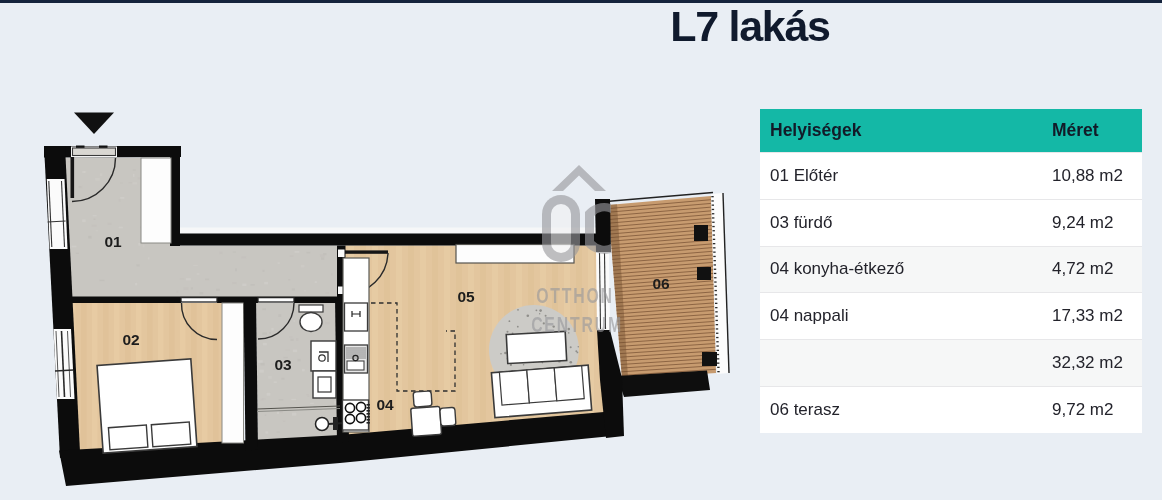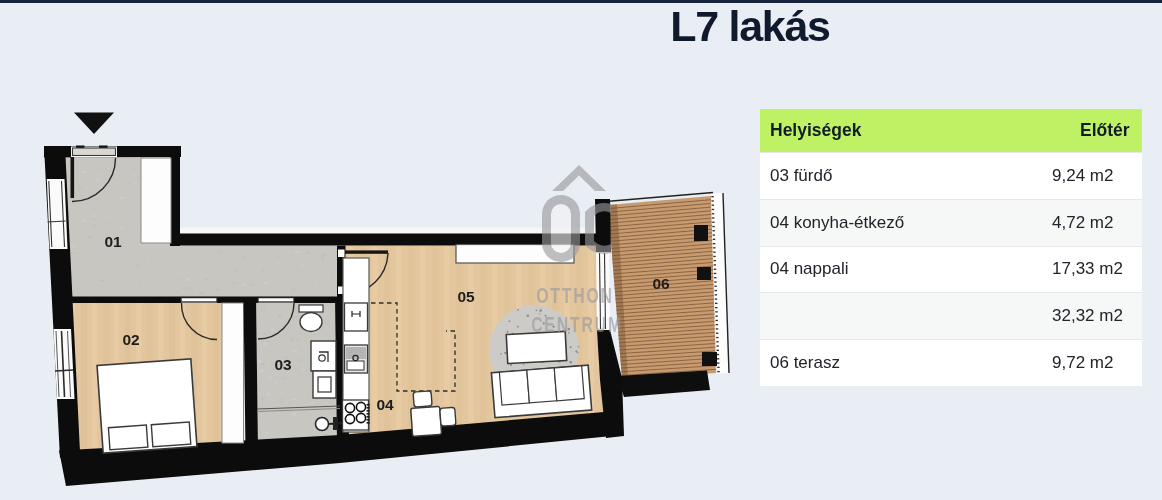--- a/index.html
+++ b/index.html
@@ -2,22 +2,22 @@
 <html><head><meta charset="utf-8">
 <style>
   html,body { margin:0; padding:0; }
   body { width:1162px; height:500px; background:#e9eef4; overflow:hidden;
          font-family:"Liberation Sans", sans-serif; position:relative; }
   .topbar { position:absolute; left:0; top:0; width:1162px; height:3px; background:#15233c; }
   .title { position:absolute; left:0; top:2px; width:1500px; text-align:center;
             font-size:43px; font-weight:bold; color:#101a2d; letter-spacing:-1.3px; }
   .plan { position:absolute; left:0; top:0; }
   .tbl { position:absolute; left:760px; top:109px; width:382px; font-size:17px; color:#23232b; }
-  .thead { background:#bef264; height:43px; display:flex; align-items:center; font-size:17.5px;
-            font-weight:bold; color:#121b28;gap:28px; }
+  .thead { background:#14b8a6; height:43px; display:flex; align-items:center; font-size:17.5px;
+            font-weight:bold; color:#121b28; }
   .thead .n, .row .n { margin-left:10px; width:282px; }
   .row { background:#ffffff; height:45.8px; display:flex; align-items:center;
           border-top:1px solid #e7e7e9; }
   .row.alt { background:#f6f7f7; }
   .row:first-of-type { border-top:none; }
 </style></head>
 <body>
 <div class="topbar"></div>
 <div class="title">L7 lakás</div>
 <svg class="plan" width="1162" height="500" viewBox="0 0 1162 500">
@@ -464,21 +464,25 @@
 <rect x="542" y="195" width="38" height="67" rx="19" fill="#98989c"></rect>
 <rect x="551" y="204" width="20" height="49" rx="10" fill="#f2f2f3"></rect>
 <path d="M 611 204 A 25 25 0 0 0 585 212 L 585 245 A 25 25 0 0 0 611 253 L 611 244 A 14 14 0 0 1 594 241 L 594 216 A 14 14 0 0 1 611 213 Z" fill="#98989c"></path>
 <text transform="translate(575,303) scale(0.72,1)" font-family="Liberation Sans, sans-serif" font-size="22" font-weight="bold" fill="#98989c" text-anchor="middle" letter-spacing="2.5">OTTHON</text>
 <text transform="translate(577,332) scale(0.72,1)" font-family="Liberation Sans, sans-serif" font-size="22" font-weight="bold" fill="#98989c" text-anchor="middle" letter-spacing="2.5">CENTRUM</text>
 </g>
 </svg>
 <div class="tbl">
   <div class="thead">
       <span class="n">Helyiségek</span>
-      <span class="v">Előtér</span>
+      <span class="v">Méret</span>
+    </div>
+<div class="row">
+      <span class="n">01 Előtér</span>
+      <span class="v">10,88 m2</span>
     </div>
 <div class="row">
       <span class="n">03 fürdő</span>
       <span class="v">9,24 m2</span>
     </div>
 <div class="row alt">
       <span class="n">04 konyha-étkező</span>
       <span class="v">4,72 m2</span>
     </div>
 <div class="row">

